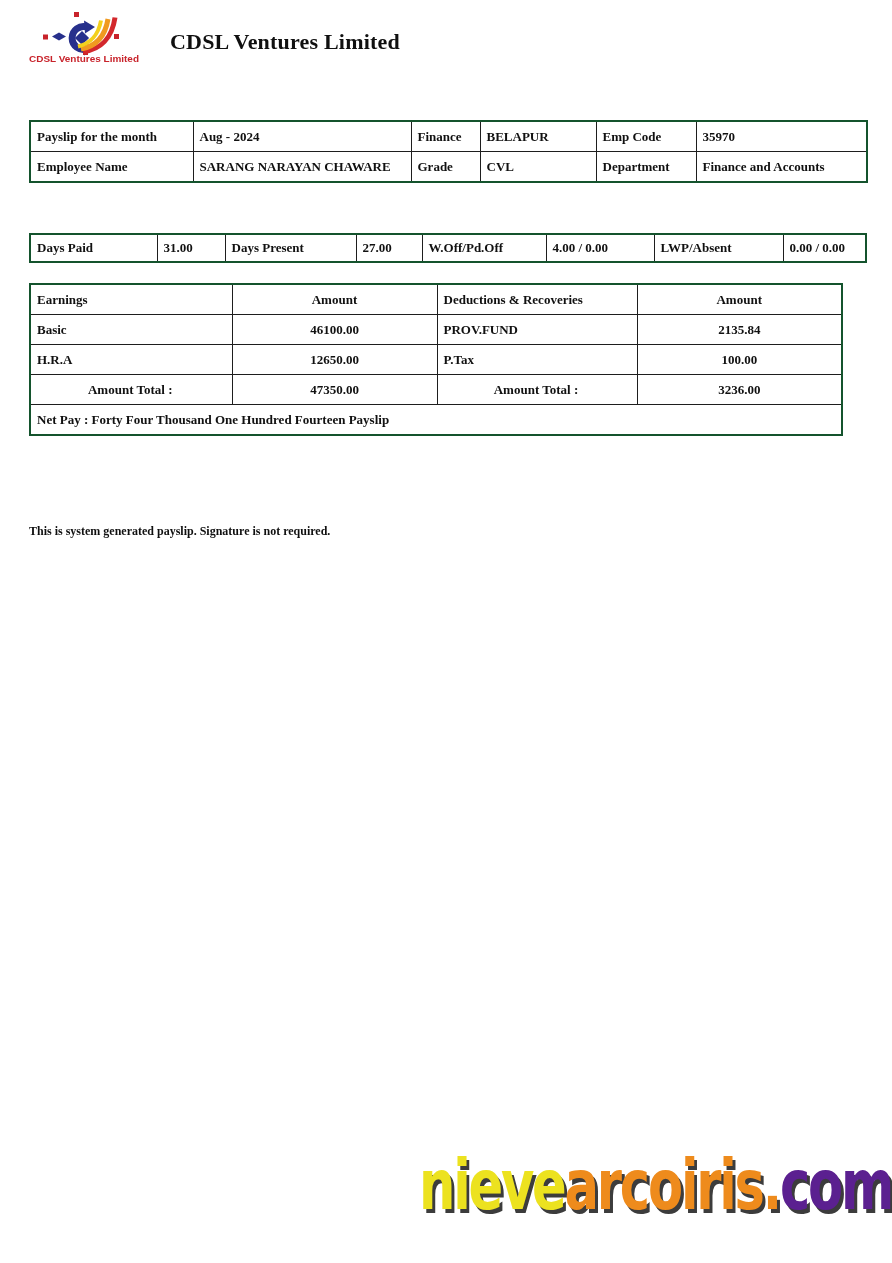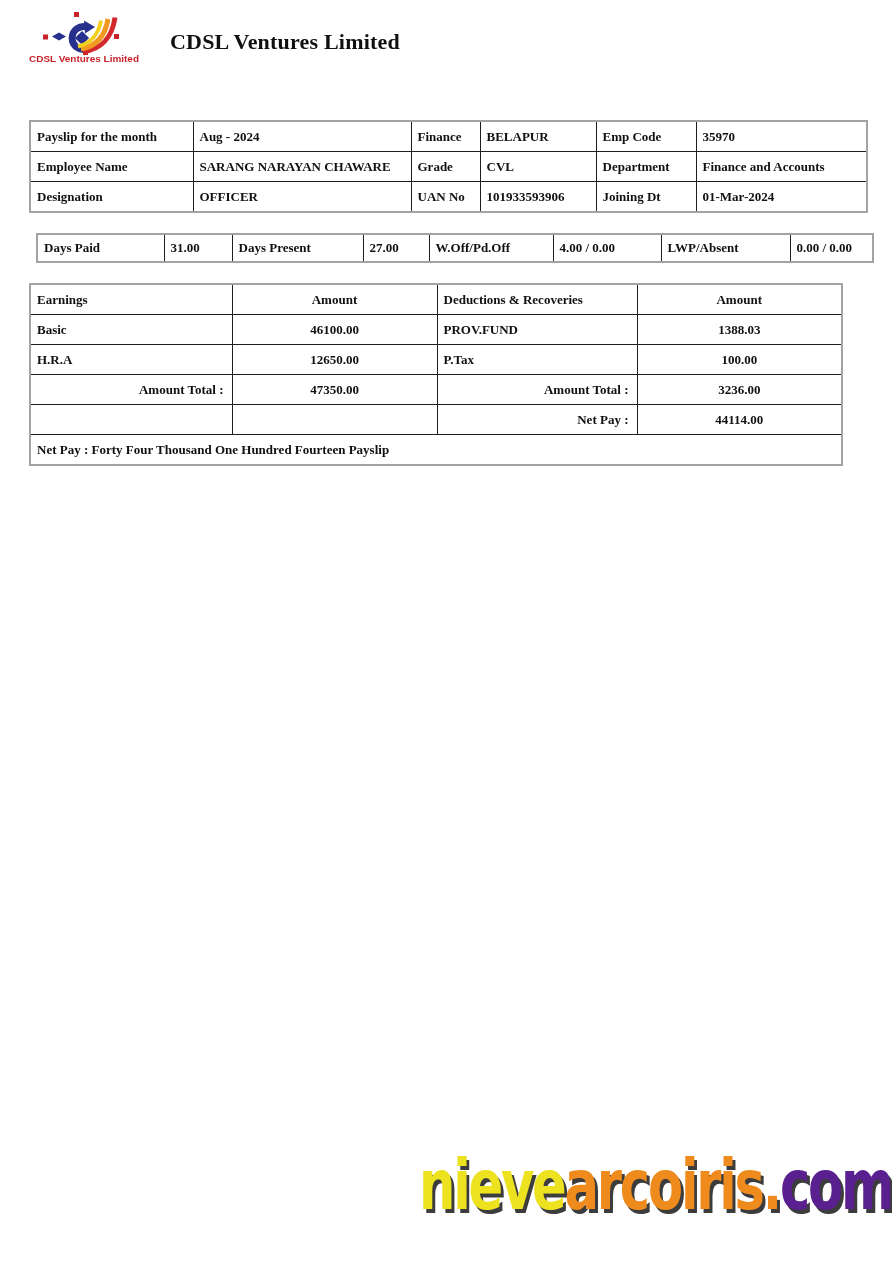--- a/index.html
+++ b/index.html
@@ -11,31 +11,31 @@
   #logo{position:absolute;left:28px;top:10px;width:112px;height:55px;}
   #page-title{
     position:absolute;left:170px;top:29px;font-size:22px;font-weight:bold;
     letter-spacing:.2px;color:#101010;white-space:nowrap;
   }
   
   table{
     position:absolute;border-collapse:collapse;table-layout:fixed;
     font-family:"Liberation Serif",serif;font-size:13px;font-weight:bold;color:#111;
   }
-  table{border:2px solid #a3a3a3;}
+  table{border:2px solid #14532d;}
   td{
     border:1.5px solid #1e1e1e;padding:0 6px;height:29px;vertical-align:middle;
     overflow:hidden;white-space:nowrap;
   }
   #info-table{left:29px;top:120px;width:837px;}
-  #attendance-table{left:36px;top:233px;width:836px;}
+  #attendance-table{left:29px;top:233px;width:836px;}
   #attendance-table td{height:26px;}
   #pay-table{left:29px;top:283px;width:812px;}
   .amount{text-align:center;}
-  .total-label{text-align:right;padding-right:8px;}
+  .total-label{text-align:center;padding-right:8px;}
   
   #footer-note{
     position:absolute;left:29px;top:524px;font-size:12px;font-weight:bold;color:#101010;
   }
   
   #watermark{
     position:absolute;right:0px;top:1150px;white-space:nowrap;line-height:1;
     font-family:"DejaVu Sans",sans-serif;font-weight:bold;font-size:70px;
     letter-spacing:-3px;transform:scaleX(0.73);transform-origin:100% 50%;
     text-shadow:4px 4px 0 #3c3c3c;
@@ -91,28 +91,20 @@
         <td>35970</td>
       </tr>
       <tr>
         <td>Employee Name</td>
         <td>SARANG NARAYAN CHAWARE</td>
         <td>Grade</td>
         <td>CVL</td>
         <td>Department</td>
         <td>Finance and Accounts</td>
       </tr>
-      <tr>
-        <td>Designation</td>
-        <td>OFFICER</td>
-        <td>UAN No</td>
-        <td>101933593906</td>
-        <td>Joining Dt</td>
-        <td>01-Mar-2024</td>
-      </tr>
     </tbody>
   </table>
 
   <table id="attendance-table">
     <colgroup>
       <col style="width:127px">
         <col style="width:68px">
         <col style="width:131px">
         <col style="width:66px">
       <col style="width:124px">
@@ -145,44 +137,39 @@
       <tr>
         <td>Earnings</td>
         <td class="amount">Amount</td>
         <td>Deductions &amp; Recoveries</td>
         <td class="amount">Amount</td>
       </tr>
       <tr>
         <td>Basic</td>
         <td class="amount">46100.00</td>
         <td>PROV.FUND</td>
-        <td class="amount">1388.03</td>
+        <td class="amount">2135.84</td>
       </tr>
       <tr>
         <td>H.R.A</td>
         <td class="amount">12650.00</td>
         <td>P.Tax</td>
         <td class="amount">100.00</td>
       </tr>
       <tr>
         <td class="total-label">Amount Total :</td>
         <td class="amount">47350.00</td>
         <td class="total-label">Amount Total :</td>
         <td class="amount">3236.00</td>
       </tr>
       <tr>
-        <td></td>
-        <td></td>
-        <td class="total-label">Net Pay :</td>
-        <td class="amount">44114.00</td>
-      </tr>
-      <tr>
         <td colspan="4">Net Pay : Forty Four Thousand One Hundred Fourteen Payslip</td>
       </tr>
     </tbody>
   </table>
 
+  <div id="footer-note">This is system generated payslip. Signature is not required.</div>
 
   <div id="watermark">
     <span style="color: rgb(236, 226, 31);">nieve</span><span style="color: rgb(238, 139, 28);">arcoiris</span><span style="color: rgb(238, 139, 28);">.</span><span style="color: rgb(91, 32, 144);">com</span>
   </div>
 
 </div>
 
 </body></html>

